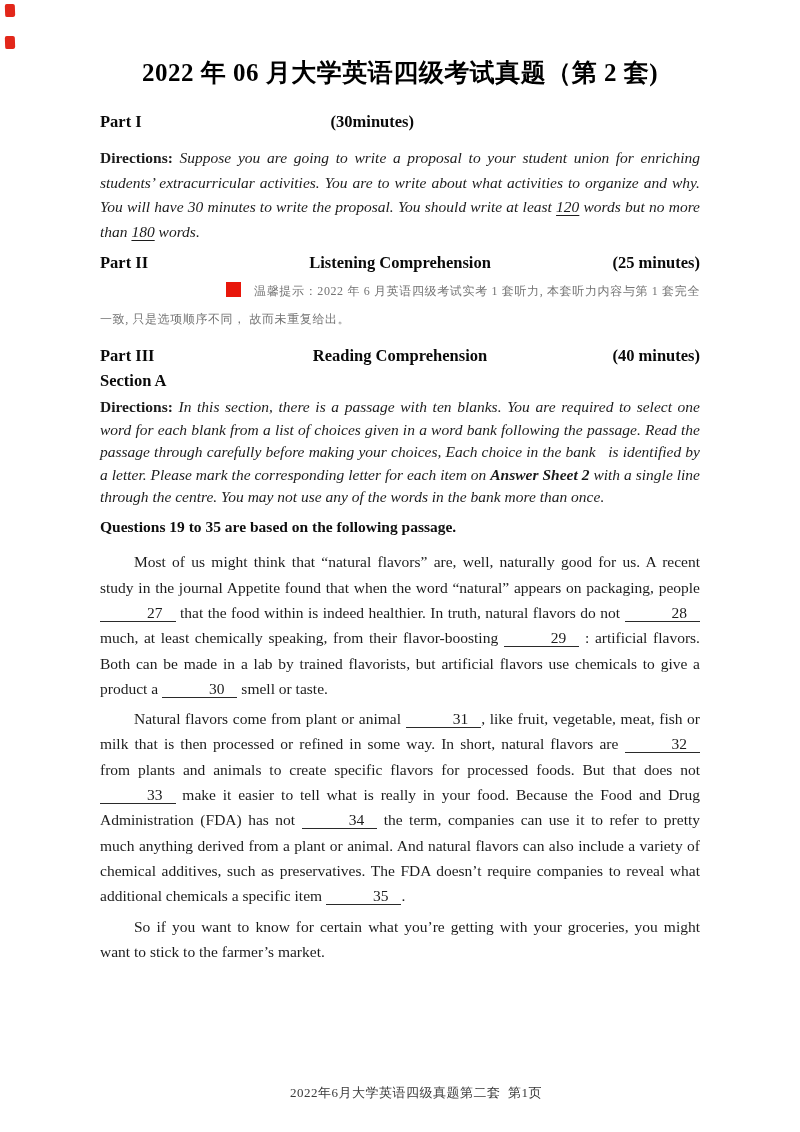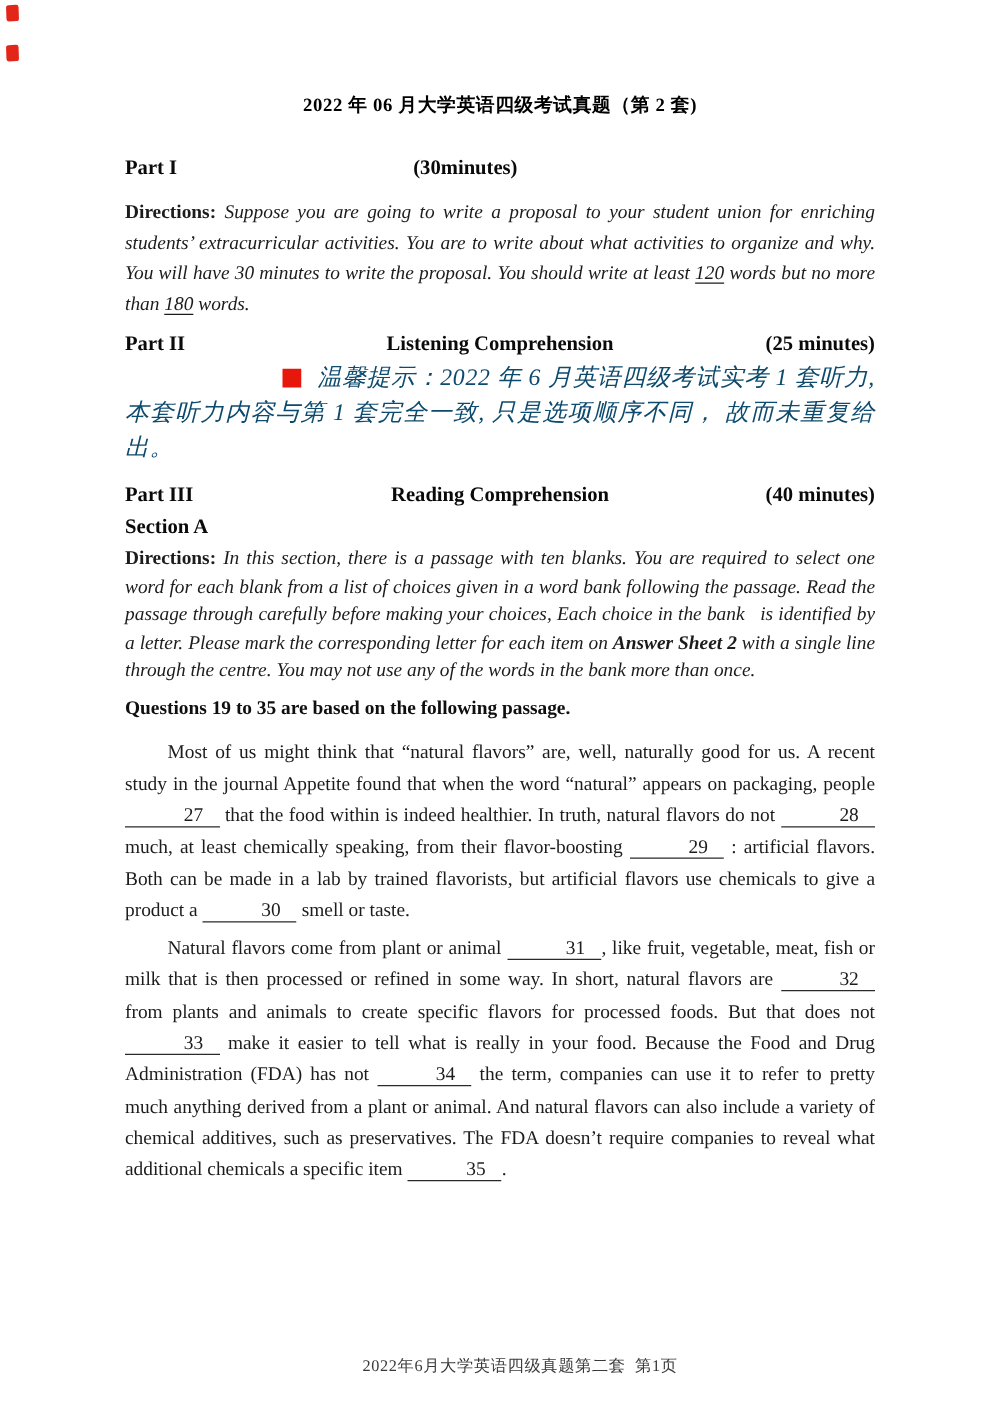--- a/index.html
+++ b/index.html
@@ -6,22 +6,22 @@
   .page{
     position:relative;
     width:800px;height:1132px;
     background:#ffffff;
     font-family:"Liberation Serif","DejaVu Serif",serif;
     color:#1e1e1e;
     overflow:hidden;
   }
   .content{position:absolute;left:100px;top:0;width:600px;}
   .title{
-    margin:16px;padding-top:54px;
-    font-size:15px;line-height:30px;
+    margin:4px;padding-top:54px;
+    font-size:25px;line-height:30px;
     font-weight:bold;color:#000;
     text-align:center;letter-spacing:.5px;
   }
   .part-row{
     display:flex;align-items:baseline;
     font-size:16.5px;font-weight:bold;color:#0a0a0a;
     line-height:22px;
     gap:14px;
   }
   .part-row .part-label{width:150px;text-align:left;}
@@ -31,22 +31,22 @@
   .row-2{margin-top:8px;}
   .row-3{margin-top:12px;}
   .directions{
     margin:13px 0 0 0;
     font-size:15.5px;line-height:24.6px;
     text-align:justify;color:#1c1c1c;
   }
   .directions-a{margin-top:4px;line-height:22.4px;}
   .tip{
     margin:3px 0 0 0;
-    font-size:19px;line-height:28px;
-    font-style:italic;color:#0c4a6e;
+    font-size:12px;line-height:28px;
+    color:#737373;
     text-align:justify;text-indent:126px;
     letter-spacing:.6px;
   }
   .tip-square{
     display:inline-block;width:15px;height:15px;
     background:#e8170b;margin-right:13px;vertical-align:-2px;
   }
   .section-label{
     margin-top:3px;font-size:16.5px;font-weight:bold;
     line-height:22px;color:#0a0a0a;
@@ -117,18 +117,19 @@
     </div>
 
     <div class="section-label">Section A</div>
 
     <p class="directions directions-a"><span class="b">Directions: </span><span class="i">In this section, there is a passage with ten blanks. You are required to select one word for each blank from a list of choices given in a word bank following the passage. Read the passage through carefully before making your choices, Each choice in the bank&nbsp;&nbsp; is identified by a letter. Please mark the corresponding letter for each item on </span><span class="b i">Answer Sheet 2</span><span class="i"> with a single line through the centre. You may not use any of the words in the bank more than once.</span></p>
 
     <p class="questions-note">Questions 19 to 35 are based on the following passage.</p>
 
     <p class="passage"><span>Most of us might think that “natural flavors” are, well, naturally good for us. A recent study in the journal Appetite found that when the word “natural” appears on packaging, people </span><span class="blank">27</span><span> that the food within is indeed healthier. In truth, natural flavors do not </span><span class="blank">28</span><span> much, at least chemically speaking, from their flavor-boosting </span><span class="blank">29</span><span> : artificial flavors. Both can be made in a lab by trained flavorists, but artificial flavors use chemicals to give a product a </span><span class="blank">30</span><span> smell or taste.</span></p>
     <p class="passage tight"><span>Natural flavors come from plant or animal </span><span class="blank">31</span><span>, like fruit, vegetable, meat, fish or milk that is then processed or refined in some way. In short, natural flavors are </span><span class="blank">32</span><span> from plants and animals to create specific flavors for processed foods. But that does not </span><span class="blank">33</span><span> make it easier to tell what is really in your food. Because the Food and Drug Administration (FDA) has not </span><span class="blank">34</span><span> the term, companies can use it to refer to pretty much anything derived from a plant or animal. And natural flavors can also include a variety of chemical additives, such as preservatives. The FDA doesn’t require companies to reveal what additional chemicals a specific item </span><span class="blank">35</span><span>.</span></p>
+    <p class="passage tight"><span>So if you want to know for certain what you’re getting with your groceries, you might want to stick to the farmer’s market.</span></p>
 
   </div>
 
   <div class="footer">2022年6月大学英语四级真题第二套&nbsp;&nbsp;第1页</div>
 
 </div>
 
 </body></html>

